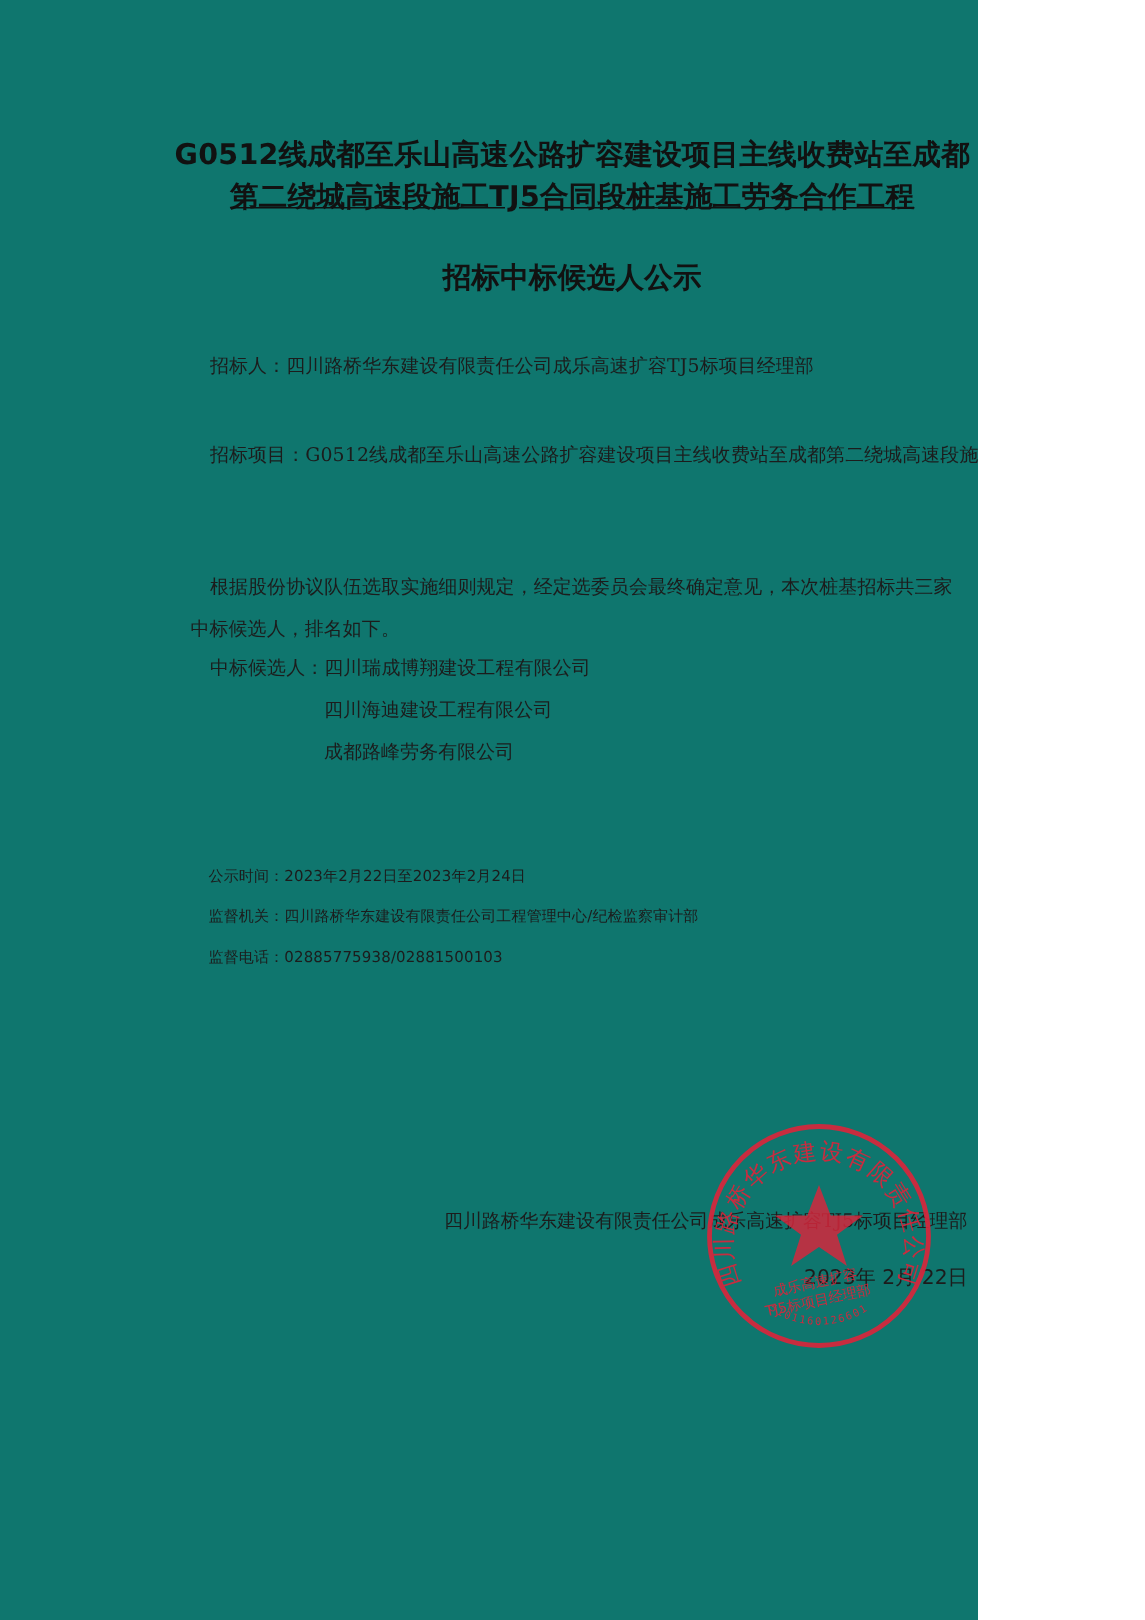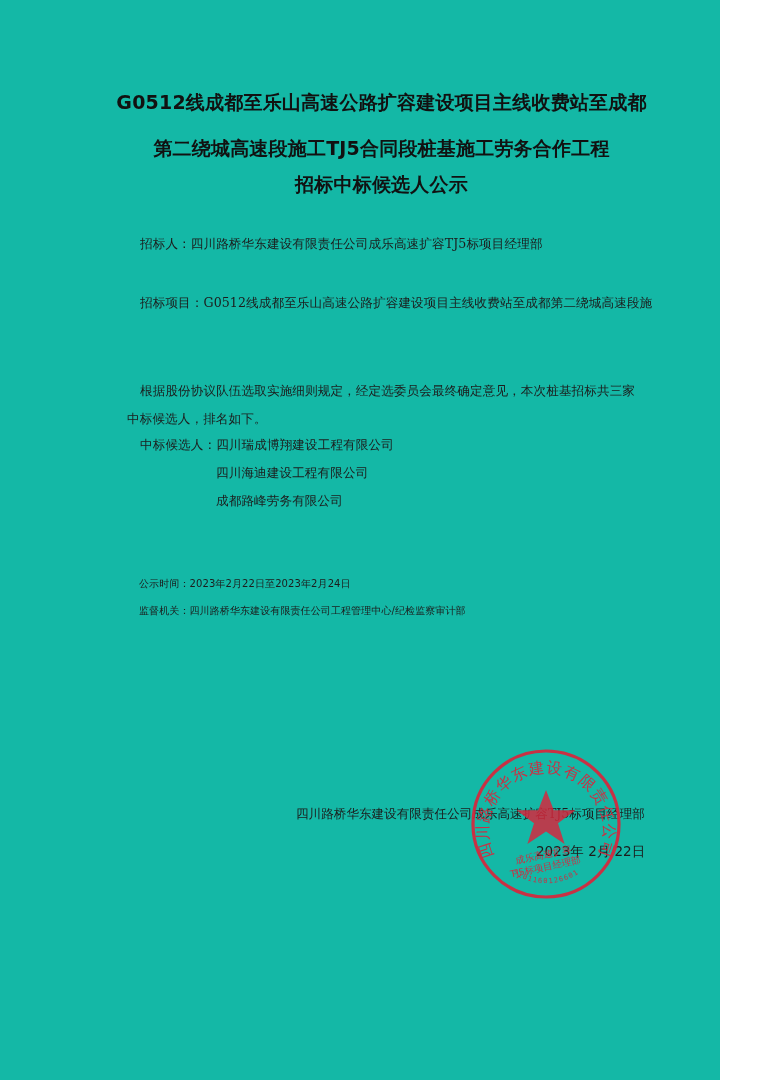--- a/index.html
+++ b/index.html
@@ -11,37 +11,37 @@
       width: 763px;
       height: 1080px;
       position: relative;
       overflow: hidden;
       font-family: "DejaVu Serif", "Liberation Serif", serif;
       color: #1a1a1a;
     }
     .page {
       position: absolute;
       left: 0; top: 0;
-      width: 720px; height: 1080px;
-      background: #14b8a6;
+      width: 652px; height: 1080px;
+      background: #0f766e;
     }
     .title-line {
       position: absolute;
       left: 0;
       width: 763px;
       text-align: center;
       font-family: "DejaVu Sans", "Liberation Sans", sans-serif;
       font-weight: bold;
       font-size: 19px;
       letter-spacing: 0.2px;
       color: #111;
       white-space: nowrap;
     }
     .t1 { top: 90px; }
-    .t2 { top: 136px; }
+    .t2 { top: 118px; text-decoration: underline; }
     .t3 { top: 172px; }
 
     .line {
       position: absolute;
       font-size: 12.6px;
       white-space: nowrap;
       color: #1c1c1c;
       letter-spacing: 0.1px;
     }
     .sans { font-family: "DejaVu Sans", "Liberation Sans", sans-serif; font-size: 10px; }
@@ -86,20 +86,23 @@
   </div>
   <div class="line" style="left:216px; top:465px;">四川海迪建设工程有限公司</div>
   <div class="line" style="left:216px; top:493px;text-align:center;">成都路峰劳务有限公司</div>
 
   <div class="line sans" style="left:139px; top:577px;">
     <span>公示时间：</span><span>2023年2月22日至2023年2月24日</span>
   </div>
   <div class="line sans" style="left:139px; top:604px;">
     <span>监督机关：</span><span>四川路桥华东建设有限责任公司工程管理中心/纪检监察审计部</span>
   </div>
+  <div class="line sans" style="left:139px; top:631px;">
+    <span>监督电话：</span><span>02885775938/02881500103</span>
+  </div>
 
   <div class="sign-text" style="left:296px; top:806px;">四川路桥华东建设有限责任公司成乐高速扩容TJ5标项目经理部</div>
   <div class="sign-text" style="left:536px; top:843px; font-family:'DejaVu Sans','Liberation Sans',sans-serif; font-size:13.5px;">2023年 2月 22日</div>
 
   <svg class="seal" viewBox="0 0 152 152">
     <defs>
       <path id="sealArcTop" d="M 22 104 A 58 58 0 1 1 130 104" fill="none"></path>
       <path id="sealArcBottom" d="M 34 118 A 60 60 0 0 0 118 118" fill="none"></path>
     </defs>
     <circle cx="76" cy="76" r="73" fill="none" stroke="#d8263c" stroke-width="3.2"></circle>

